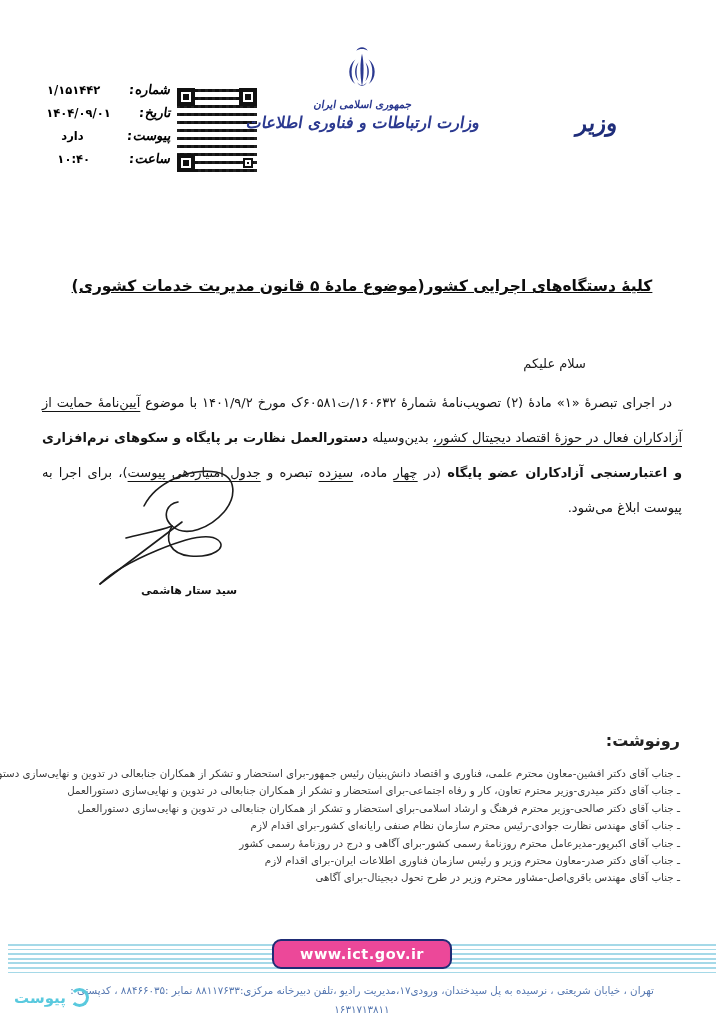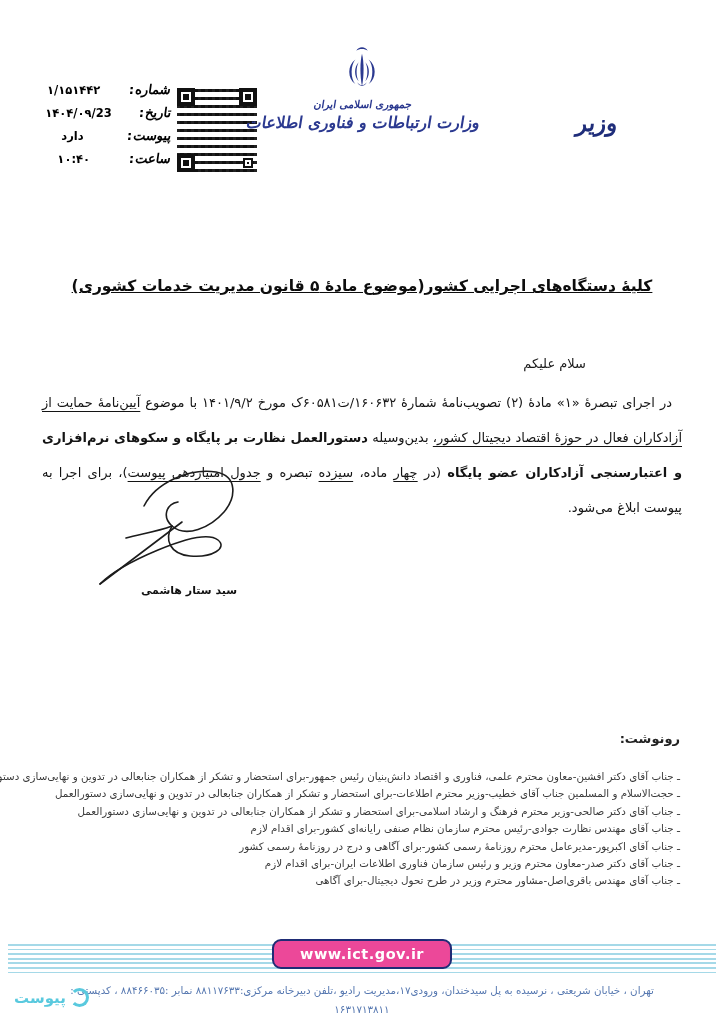--- a/index.html
+++ b/index.html
@@ -38,21 +38,21 @@
   .body-par{position:absolute;right:42px;left:42px;top:372px;font-size:13px;line-height:35px;
             text-align:justify;color:#141414;text-indent:10px;}
   .body-par .b{font-weight:bold;}
   .body-par .u{text-decoration:underline;text-underline-offset:4px;}
   
   .signature{position:absolute;left:86px;top:460px;}
   .signer-name{position:absolute;left:126px;top:584px;width:126px;text-align:center;
                font-size:11px;font-weight:bold;color:#111;}
   
   .cc{position:absolute;right:44px;left:30px;top:731px;direction:rtl;text-align:right;}
-  .cc-heading{font-size:13px;font-weight:bold;color:#222;margin-bottom:22px;}
+  .cc-heading{font-size:16px;font-weight:bold;color:#222;margin-bottom:15px;}
   .cc-item{font-size:10.3px;color:#3a3a3a;line-height:17.4px;white-space:nowrap;}
   
   .stripes{position:absolute;left:8px;right:8px;top:944px;height:31px;
            background:repeating-linear-gradient(to bottom,#a5d9e8 0 1.7px,#ffffff 1.7px 4.6px);}
   .site-pill{position:absolute;left:50%;top:939px;transform:translateX(-50%);
              background:#ec4899;color:#fff;border-radius:9px;padding:5px 26px;
              font-size:14.5px;font-weight:bold;letter-spacing:.5px;direction:ltr;border:2px solid #1f2c75;}
   .address{position:absolute;left:60px;right:60px;top:981px;text-align:center;
            font-size:10.3px;color:#5577b0;direction:rtl;line-height:19px;}
   .postal{display:block;}
@@ -65,21 +65,21 @@
 
 <div class="page">
 
   <div class="meta">
     <div class="meta-row">
       <span class="meta-label">شماره:</span>
       <span class="meta-value">۱/۱۵۱۴۴۲</span>
     </div>
     <div class="meta-row">
       <span class="meta-label">تاریخ:</span>
-      <span class="meta-value">۱۴۰۴/۰۹/23</span>
+      <span class="meta-value">۱۴۰۴/۰۹/۰۱</span>
     </div>
     <div class="meta-row">
       <span class="meta-label">پیوست:</span>
       <span class="meta-value" style="direction:rtl">دارد</span>
     </div>
     <div class="meta-row">
       <span class="meta-label">ساعت:</span>
       <span class="meta-value">۱۰:۴۰</span>
     </div>
   </div>
@@ -122,21 +122,21 @@
       <path d="M14 124 L96 62"></path>
       <path d="M40 78 C54 74 70 72 86 66"></path>
     </g>
   </svg>
   <div class="signer-name">سید ستار هاشمی</div>
 
   <div class="cc">
     <div class="cc-heading">رونوشت:</div>
     <div>
         <div class="cc-item">ـ جناب آقای دکتر افشین-معاون محترم علمی، فناوری و اقتصاد دانش‌بنیان رئیس جمهور-برای استحضار و تشکر از همکاران جنابعالی در تدوین و نهایی‌سازی دستورالعمل</div>
-        <div class="cc-item">ـ حجت‌الاسلام و المسلمین جناب آقای خطیب-وزیر محترم اطلاعات-برای استحضار و تشکر از همکاران جنابعالی در تدوین و نهایی‌سازی دستورالعمل</div>
+        <div class="cc-item">ـ جناب آقای دکتر میدری-وزیر محترم تعاون، کار و رفاه اجتماعی-برای استحضار و تشکر از همکاران جنابعالی در تدوین و نهایی‌سازی دستورالعمل</div>
         <div class="cc-item">ـ جناب آقای دکتر صالحی-وزیر محترم فرهنگ و ارشاد اسلامی-برای استحضار و تشکر از همکاران جنابعالی در تدوین و نهایی‌سازی دستورالعمل</div>
         <div class="cc-item">ـ جناب آقای مهندس نظارت جوادی-رئیس محترم سازمان نظام صنفی رایانه‌ای کشور-برای اقدام لازم</div>
         <div class="cc-item">ـ جناب آقای اکبرپور-مدیرعامل محترم روزنامهٔ رسمی کشور-برای آگاهی و درج در روزنامهٔ رسمی کشور</div>
         <div class="cc-item">ـ جناب آقای دکتر صدر-معاون محترم وزیر و رئیس سازمان فناوری اطلاعات ایران-برای اقدام لازم</div>
         <div class="cc-item">ـ جناب آقای مهندس باقری‌اصل-مشاور  محترم وزیر در طرح تحول دیجیتال-برای آگاهی</div>
       </div>
   </div>
 
   <div class="stripes"></div>
   <div class="site-pill">www.ict.gov.ir</div>

